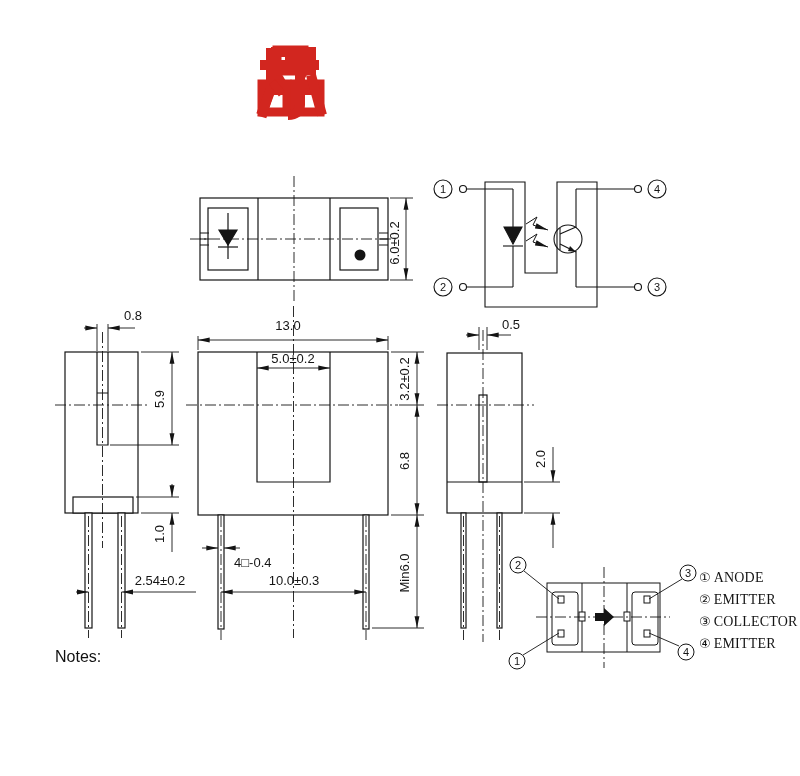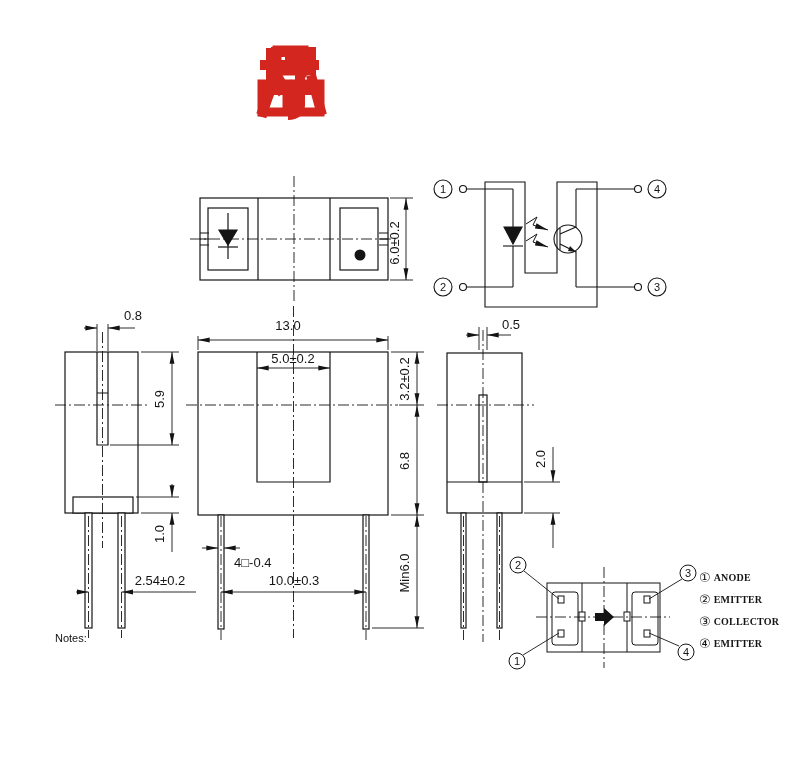--- a/index.html
+++ b/index.html
@@ -4,23 +4,23 @@
 <style>
   html,body{margin:0;padding:0;background:#fff;}
   .page{position:relative;width:800px;height:776px;background:#fff;overflow:hidden;
         font-family:"Liberation Sans","DejaVu Sans",sans-serif;}
   .drawing{position:absolute;left:0;top:0;}
   .dim{font-size:13px;fill:#141414;font-family:"Liberation Sans","DejaVu Sans",sans-serif;}
   .pinnum{font-size:11px;fill:#141414;}
   .legend{position:absolute;left:699px;top:569px;color:#141414;}
   .legend-row{display:flex;align-items:center;gap:3px;height:17px;margin-bottom:5px;}
   .legend-num{font-size:13px;line-height:13px;font-family:"DejaVu Sans",sans-serif;}
-  .legend-label{font-size:10px;font-weight:700;letter-spacing:.2px;
+  .legend-label{font-size:14px;font-weight:400;letter-spacing:.2px;
                 font-family:"Liberation Serif","DejaVu Serif",serif;}
-  .notes{position:absolute;left:55px;top:632px;font-size:11px;color:#111;}
+  .notes{position:absolute;left:55px;top:648px;font-size:16px;color:#111;}
   .hidden-text{position:absolute;width:1px;height:1px;overflow:hidden;clip:rect(0 0 0 0);white-space:nowrap;}
 </style>
 </head>
 <body>
 
 <div class="page">
 
   <span class="hidden-text">产品尺寸</span>
 
   <svg class="drawing" width="800" height="776" viewBox="0 0 800 776">

